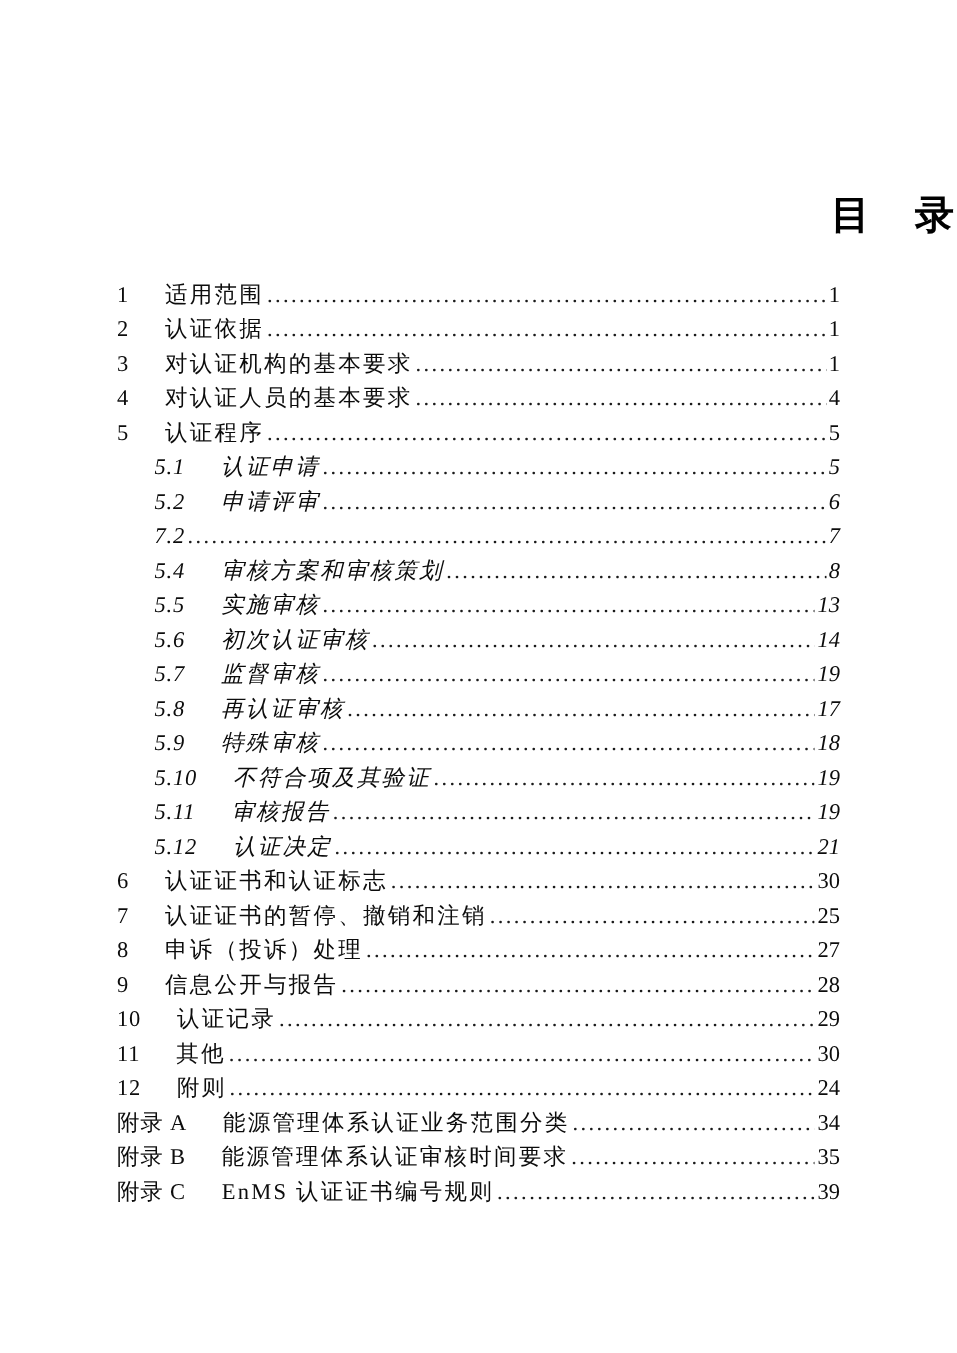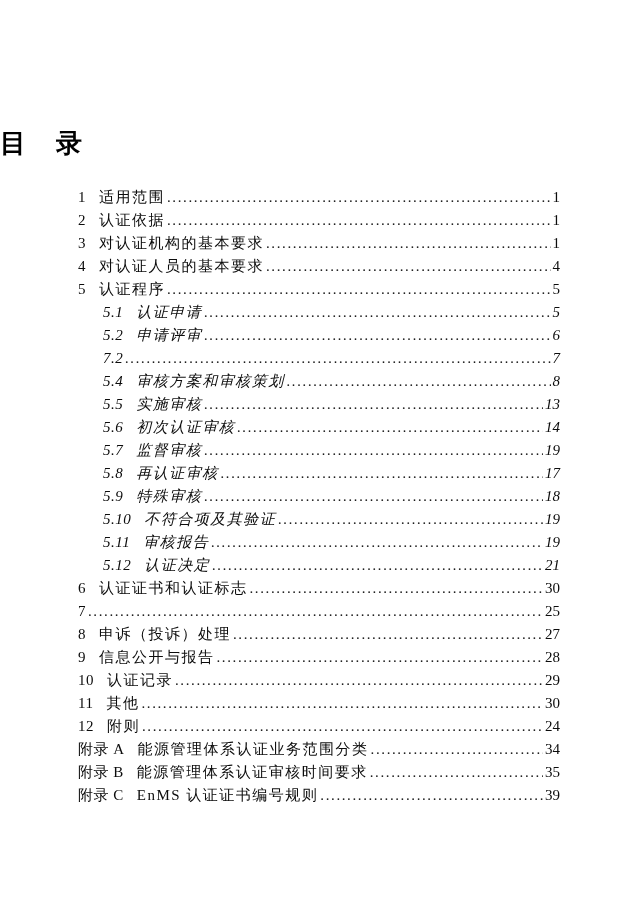--- a/index.html
+++ b/index.html
@@ -16,21 +16,21 @@
     padding-top: 127px;
     font-family: "Liberation Serif", "DejaVu Serif", serif;
     color: #000000;
     overflow: hidden;
   }
   .doc-title {
     margin: 0;
     font-size: 26px;
     font-weight: bold;
     line-height: 33px;
-    text-align: left;
+    text-align: right;
     letter-spacing: 2px;
     color: #000000;
   }
   .toc {
     margin-top: 26px;
     padding: 0 78px;
   }
   .toc-row {
     display: flex;
     align-items: baseline;
@@ -42,21 +42,21 @@
   .toc-row.level-2 {
     padding-left: 25px;
     font-style: italic;
   }
   .toc-num {
     white-space: pre;
     letter-spacing: 0.5px;
     flex: 0 0 auto;
   }
   .toc-label {
-    margin-left: 13px;
+    margin-left: 24px;
     white-space: pre;
     letter-spacing: 1.5px;
     flex: 0 0 auto;
   }
   .toc-dots {
     flex: 1 1 auto;
     overflow: hidden;
     white-space: nowrap;
     margin: 0 2px;
     letter-spacing: 1.6px;
@@ -177,20 +177,21 @@
     <span class="toc-page">21</span>
   </div>
       <div class="toc-row level-1">
     <span class="toc-num">6</span>
     <span class="toc-label">认证证书和认证标志</span>
     <span class="toc-dots">............................................................................................................................................................................................................................</span>
     <span class="toc-page">30</span>
   </div>
       <div class="toc-row level-1">
     <span class="toc-num">7</span>
+    <span class="toc-label">认证证书的暂停、撤销和注销</span>
     <span class="toc-dots">............................................................................................................................................................................................................................</span>
     <span class="toc-page">25</span>
   </div>
       <div class="toc-row level-1">
     <span class="toc-num">8</span>
     <span class="toc-label">申诉（投诉）处理</span>
     <span class="toc-dots">............................................................................................................................................................................................................................</span>
     <span class="toc-page">27</span>
   </div>
       <div class="toc-row level-1">

